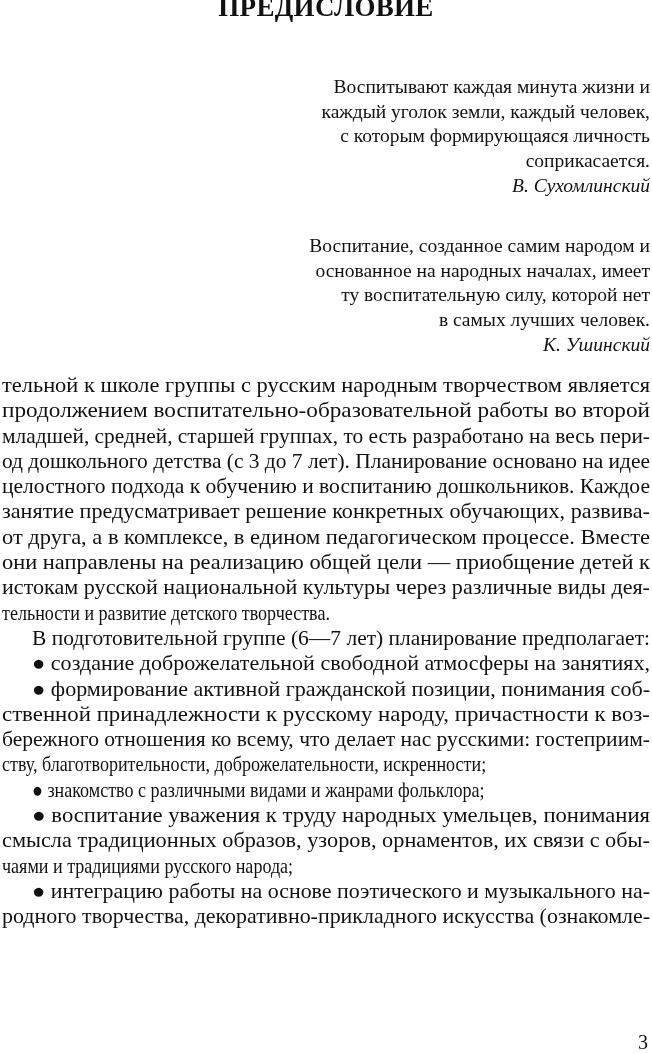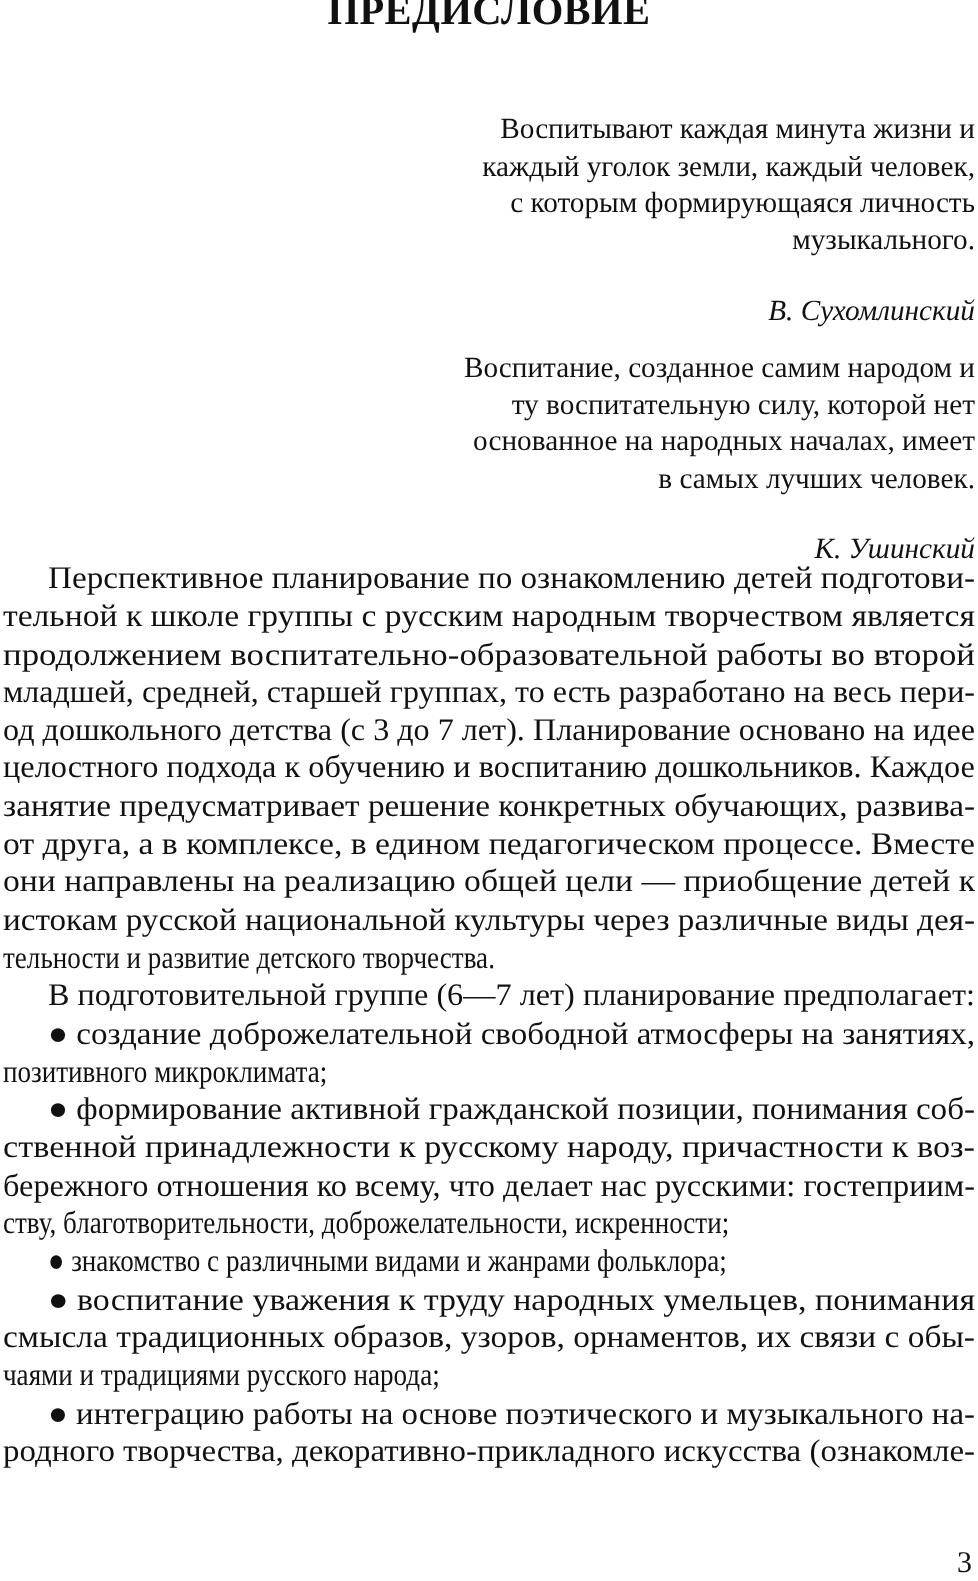--- a/index.html
+++ b/index.html
@@ -1,64 +1,62 @@
 <!DOCTYPE html>
 <html><head>
 <meta charset="utf-8">
 <style>
   html, body { margin:0; padding:0; background:#ffffff; }
   body { width:652px; height:1054px; position:relative; overflow:hidden; color:#111; font-family:"Liberation Serif", serif; }
   .title { position:absolute; left:0; top:-9px; width:652px; text-align:center; font-weight:bold; font-size:27px; letter-spacing:0.3px; line-height:32px; }
   .epi { position:absolute; right:2px; text-align:right; font-size:19.5px; line-height:24.7px; }
   .epi .line { display:block; white-space:nowrap;font-family:Liberation Serif, serif; }
-  .epi .author { font-style:italic;margin-top:22px; }
+  .epi .author { font-style:italic; }
   #epi1 { top:75px; }
   #epi2 { top:234px; }
   .body { position:absolute; left:2px; top:373px; width:648px; }
   .ln { display:block; height:25.3px; line-height:25.3px; font-size:21px; white-space:nowrap; overflow:visible; }
   .ln > span { display:inline-block; transform-origin:left center; }
   .ind { padding-left:30px; }
   .pagenum { position:absolute; right:4px; top:1030px; font-size:20px; line-height:24px; }
 </style>
 </head>
 <body>
 
 <div class="title">ПРЕДИСЛОВИЕ</div>
 
 <div class="epi" id="epi1">
   <span class="line">Воспитывают каждая минута жизни и</span>
   <span class="line">каждый уголок земли, каждый человек,</span>
   <span class="line">с которым формирующаяся личность</span>
-  <span class="line">музыкального.</span>
+  <span class="line">соприкасается.</span>
   <span class="line author">В. Сухомлинский</span>
 </div>
 
 <div class="epi" id="epi2">
   <span class="line">Воспитание, созданное самим народом и</span>
+  <span class="line">основанное на народных началах, имеет</span>
   <span class="line">ту воспитательную силу, которой нет</span>
-  <span class="line">основанное на народных началах, имеет</span>
   <span class="line">в самых лучших человек.</span>
   <span class="line author">К. Ушинский</span>
 </div>
 
 <div class="body" id="body-text">
-    <div class="ln ind"><span style="transform: scaleX(1.0529);">Перспективное планирование по ознакомлению детей подготови-</span></div>
     <div class="ln"><span style="transform: scaleX(1.0669);">тельной к школе группы с русским народным творчеством является</span></div>
     <div class="ln"><span style="transform: scaleX(1.1064);">продолжением воспитательно-образовательной работы во второй</span></div>
     <div class="ln"><span style="transform: scaleX(1.0175);">младшей, средней, старшей группах, то есть разработано на весь пери-</span></div>
     <div class="ln"><span style="transform: scaleX(1.0202);">од дошкольного детства (с 3 до 7 лет). Планирование основано на идее</span></div>
     <div class="ln"><span style="transform: scaleX(1.0264);">целостного подхода к обучению и воспитанию дошкольников. Каждое</span></div>
     <div class="ln"><span style="transform: scaleX(1.055);">занятие предусматривает решение конкретных обучающих, развива-</span></div>
     <div class="ln"><span style="transform: scaleX(1.0691);">от друга, а в комплексе, в едином педагогическом процессе. Вместе</span></div>
     <div class="ln"><span style="transform: scaleX(1.0683);">они направлены на реализацию общей цели — приобщение детей к</span></div>
     <div class="ln"><span style="transform: scaleX(1.0529);">истокам русской национальной культуры через различные виды дея-</span></div>
     <div class="ln"><span style="transform: scaleX(0.86);">тельности и развитие детского творчества.</span></div>
     <div class="ln ind"><span style="transform: scaleX(1.023);">В подготовительной группе (6—7 лет) планирование предполагает:</span></div>
     <div class="ln ind"><span style="transform: scaleX(1.0501);">● создание доброжелательной свободной атмосферы на занятиях,</span></div>
-    <div class="ln"><span style="transform: scaleX(0.86);">позитивного микроклимата;</span></div>
     <div class="ln ind"><span style="transform: scaleX(1.0506);">● формирование активной гражданской позиции, понимания соб-</span></div>
     <div class="ln"><span style="transform: scaleX(1.087);">ственной принадлежности к русскому народу, причастности к воз-</span></div>
     <div class="ln"><span style="transform: scaleX(1.0267);">бережного отношения ко всему, что делает нас русскими: гостеприим-</span></div>
     <div class="ln"><span style="transform: scaleX(0.86);">ству, благотворительности, доброжелательности, искренности;</span></div>
     <div class="ln ind"><span style="transform: scaleX(0.86);">● знакомство с различными видами и жанрами фольклора;</span></div>
     <div class="ln ind"><span style="transform: scaleX(1.0788);">● воспитание уважения к труду народных умельцев, понимания</span></div>
     <div class="ln"><span style="transform: scaleX(1.061);">смысла традиционных образов, узоров, орнаментов, их связи с обы-</span></div>
     <div class="ln"><span style="transform: scaleX(0.86);">чаями и традициями русского народа;</span></div>
     <div class="ln ind"><span style="transform: scaleX(1.0436);">● интеграцию работы на основе поэтического и музыкального на-</span></div>
     <div class="ln"><span style="transform: scaleX(1.0446);">родного творчества, декоративно-прикладного искусства (ознакомле-</span></div>

